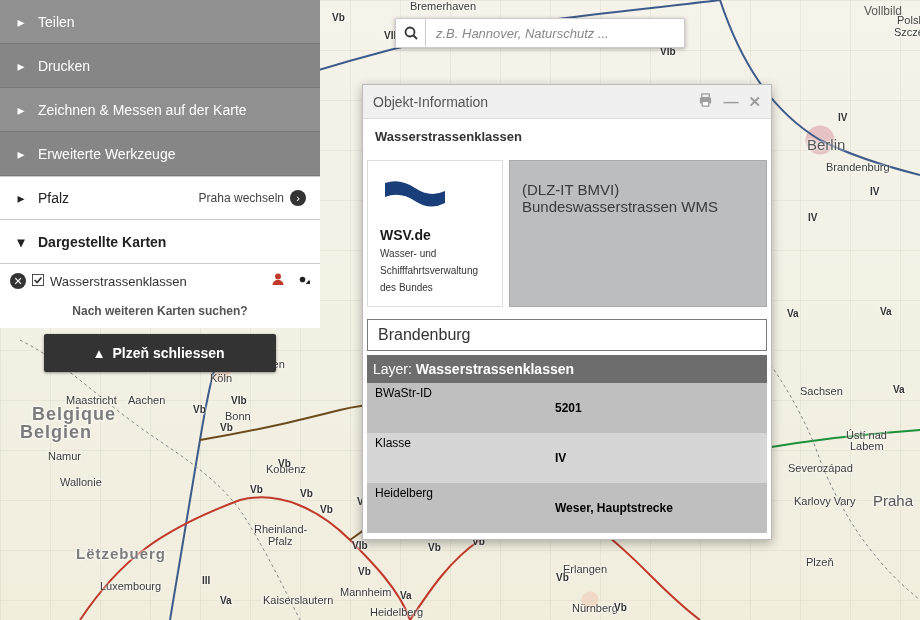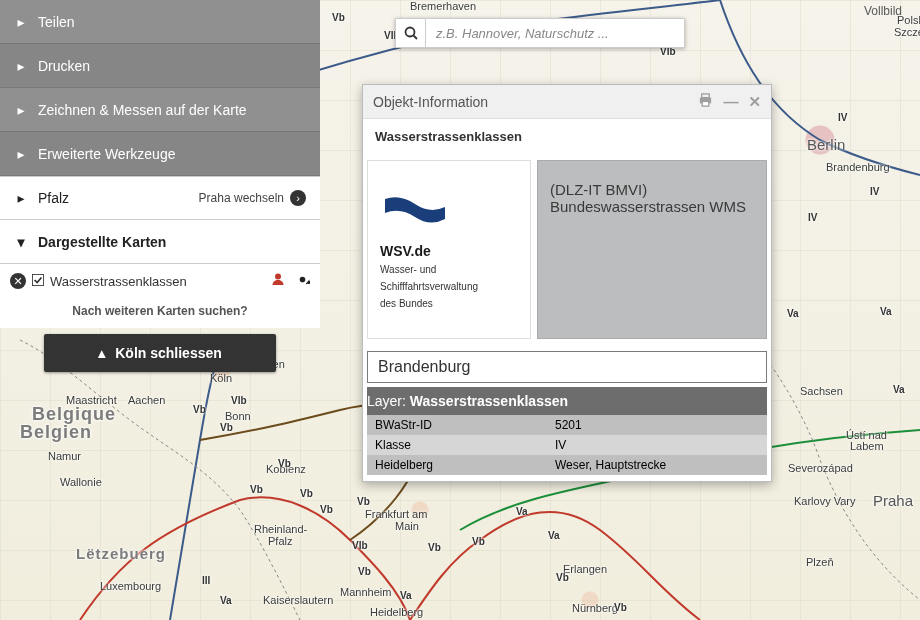--- a/index.html
+++ b/index.html
@@ -52,33 +52,33 @@
 .search-input::placeholder { color:#888; font-style:italic;}
 
 .full-label { position:absolute; right:18px; top:4px; font-size:12px; color:#595959; z-index:11; cursor:pointer; }
 
 .popup { position:absolute; left:362px; top:84px; width:410px; background:#fff; border:1px solid #bbb; box-shadow:0 3px 10px rgba(0,0,0,.3); z-index:12; }
 .popup-head { height:34px; background:#f0f0f0; border-bottom:1px solid #ddd; display:flex; align-items:center; padding:0 10px; font-size:14px; color:#555;}
 .popup-head .pop-actions { margin-left:auto; display:flex; gap:10px; color:#9e9e9e;}
 .popup-head .pop-actions span { cursor:pointer; font-size:15px;}
 .popup-title { padding:10px 12px; font-size:13px; font-weight:bold; color:#333;}
 .popup-meta { display:flex; padding:6px 4px 12px 4px; gap:6px;}
-.wsv-box { width:164px; border:1px solid #ddd; padding:28px 12px;}
+.wsv-box { width:136px; border:1px solid #ddd; padding:12px 12px;}
 .wsv-txt { font-size:10px; line-height:1.3; color:#333; margin-top:4px;}
 .wsv-title { font-size:14px; font-weight:bold; color:#1a1a1a; margin-top:6px;}
 .wms-box { flex:1; background:#bcbdbe; padding:14px 12px; color:#3a3a3a; font-size:15px; border:1px solid #aaa;}
 .report-head { margin:0 4px; border:1px solid #7a7a7a; padding:6px 10px; font-size:16px; color:#333;}
-.layer-head { margin:4px 4px 0 4px; background:#6d6d6d; color:#fff; padding:6px 0; font-size:14px;}
+.layer-head { margin:4px 4px 0 4px; background:#6d6d6d; color:#fff; padding:6px 6px; font-size:14px;}
 .layer-head .val { font-weight:bold;}
 .tbl { margin:0 4px 6px 4px; font-size:12px;}
 .tbl .row { display:flex; }
 .tbl .row:nth-child(odd){ background:#bfbfbf;}
 .tbl .row:nth-child(even){ background:#d6d6d6;}
 .tbl .key { width:180px; padding:3px 8px;}
-.tbl .val { flex:1; padding:3px 8px;}
+.tbl .val { flex:1; padding:18px 8px;font-weight:bold;}
 
 svg.icon { width:12px; height:12px; }
 </style>
 </head>
 <body>
 
 <div class="map-bg">
   <svg width="920" height="620" style="position:absolute;inset:0">
     <path class="waterway" d="M0,180 C120,140 260,80 430,40 520,20 640,10 720,0"></path>
     <path class="waterway" d="M720,0 C740,60 770,110 820,140 860,160 900,170 920,175"></path>
@@ -209,21 +209,21 @@
       <span>
         <svg width="15" height="15" viewBox="0 0 16 16">
             <path fill="#222" d="M8 5a3 3 0 100 6 3 3 0 000-6zm7.4 3c0 .4 0 .8-.1 1.2l1.6 1.3-1.5 2.6-1.9-.7c-.6.5-1.3.9-2 .1.1l-.3 2H7.8l-.3-2c-.7-.2-1.4-.6-2-1.1l-1.9.7L2.1 10.5l1.6-1.3C3.6 8.8 3.6 8.4 3.6 8s0-.8.1-1.2L2.1 5.5l1.5-2.6 1.9.7c.6-.5 1.3-.9 2-1.1l.3-2h3l.3 2c.7.2 1.4.6 2 1.1l1.9-.7 1.5 2.6-1.6 1.3c.1.4.1.8.1 1.2z"></path>
           </svg>
       </span>
     </span>
   </div>
   <div class="layer-search">Nach weiteren Karten suchen?</div>
   <div class="close-bar">
     <span class="up">▴</span>
-    <span>Köln schliessen</span>
+    <span>Plzeň schliessen</span>
   </div>
 </div>
 
 <div class="search-wrap">
   <div class="search-btn">
     <svg width="14" height="14" viewBox="0 0 14 14">
         <circle cx="6" cy="6" r="4.5" stroke="#333" stroke-width="1.8" fill="none"></circle>
         <line x1="9.5" y1="9.5" x2="13" y2="13" stroke="#333" stroke-width="1.8"></line>
       </svg>
   </div>

